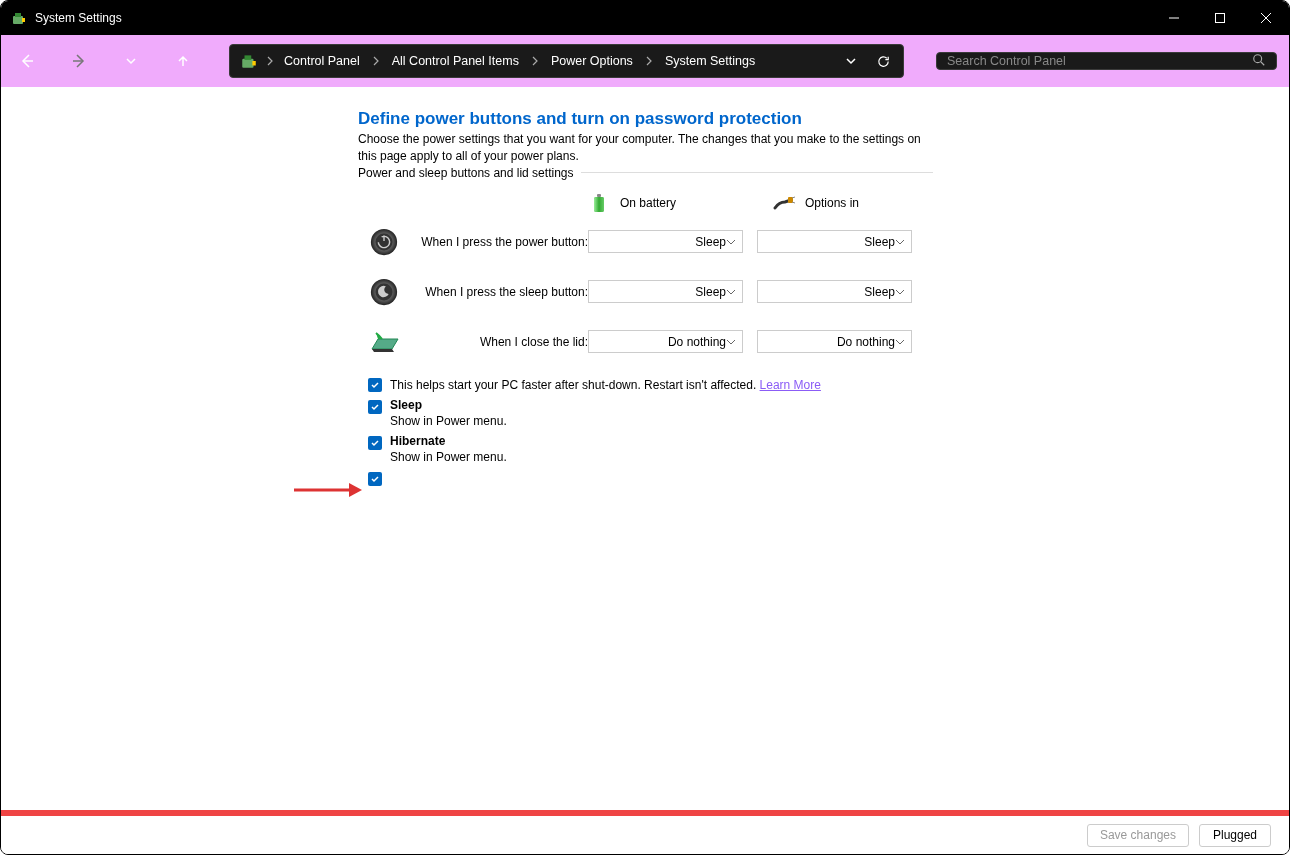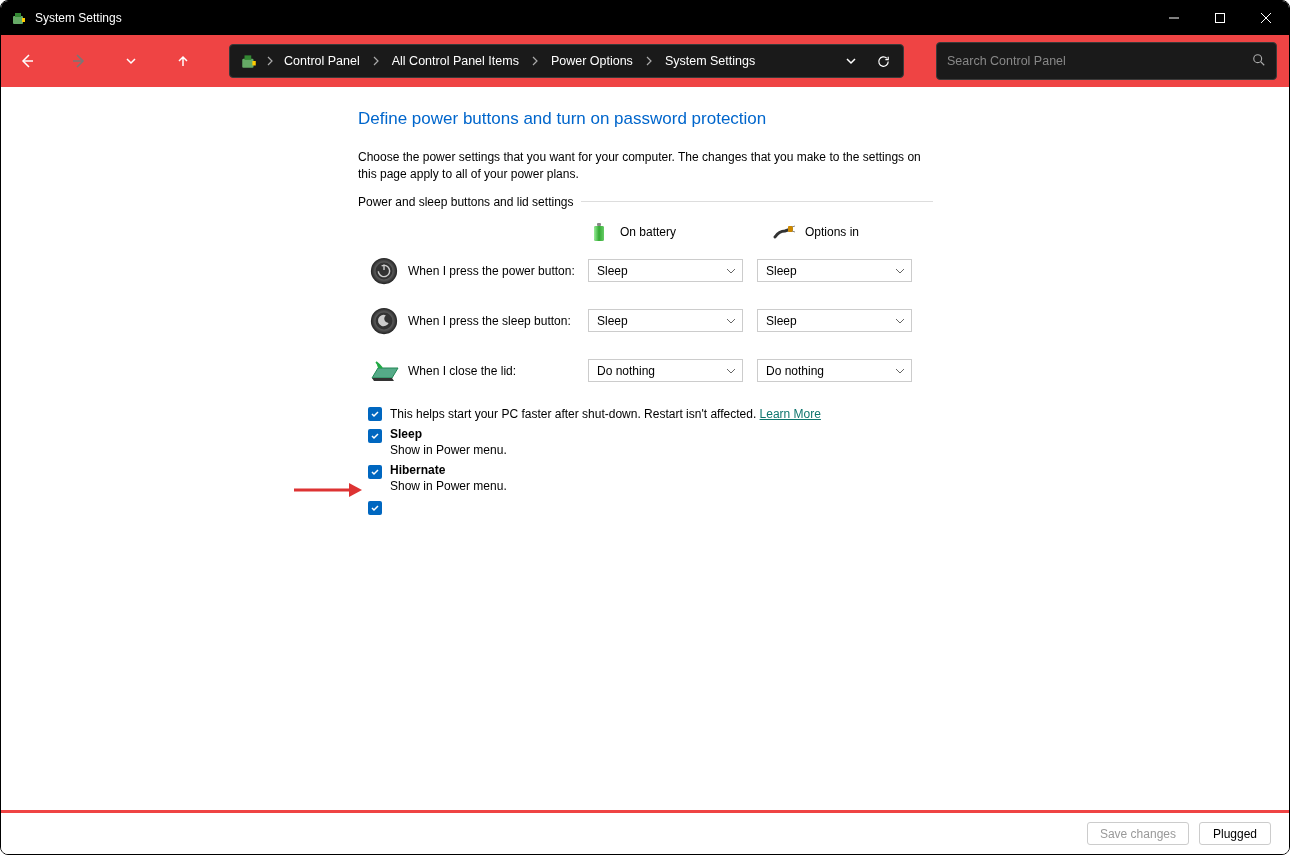--- a/index.html
+++ b/index.html
@@ -3,69 +3,69 @@
   <meta charset="utf-8">
   <style>
     * { box-sizing: border-box; margin: 0; padding: 0; }
     body { font-family: "Segoe UI", Tahoma, sans-serif; font-size: 12px; background: #fff; width: 1290px; height: 855px; overflow: hidden; border: 1px solid #000; border-radius: 8px; }
     
     .titlebar { background: #000; color: #fff; height: 34px; display: flex; align-items: center; padding: 0 0 0 10px; }
     .titlebar-icon { width: 16px; height: 16px; margin-right: 8px; }
     .titlebar-text { flex: 1; font-size: 12px; }
     .titlebar-btn { width: 46px; height: 34px; display: flex; align-items: center; justify-content: center; color: #fff; }
     
-    .toolbar { background: #ef4444; height: 52px; display: flex; align-items: center; padding: 0 12px; gap: 24px; }
+    .toolbar { background: #f0abfc; height: 52px; display: flex; align-items: center; padding: 0 12px; gap: 24px; }
     .nav-btn { width: 28px; height: 28px; display: flex; align-items: center; justify-content: center; color: #fff; border-radius: 4px; }
     
     .address-bar { flex: 1; background: #1a1a1a; border: 1px solid #3a3a3a; border-radius: 4px; height: 34px; display: flex; align-items: center; padding: 0 4px 0 10px; margin: 0 8px; }
     .address-icon { width: 18px; height: 18px; margin-right: 4px; }
     .breadcrumb { display: flex; align-items: center; color: #fff; font-size: 12.5px; gap: 2px; }
     .crumb { padding: 4px 6px; }
     .crumb-sep { width: 16px; display: flex; align-items: center; justify-content: center; color: #aaa; }
     .addr-spacer { flex: 1; }
     .addr-btn { width: 32px; height: 32px; display: flex; align-items: center; justify-content: center; color: #fff; }
     
-    .search-bar { width: 341px; background: #1a1a1a; border: 1px solid #3a3a3a; border-radius: 4px; height: 38px; display: flex; align-items: center; padding: 0 10px; }
+    .search-bar { width: 341px; background: #1a1a1a; border: 1px solid #3a3a3a; border-radius: 4px; height: 18px; display: flex; align-items: center; padding: 0 10px; }
     .search-input { flex: 1; background: transparent; border: none; outline: none; color: #fff; font-size: 12.5px; }
     .search-input::placeholder { color: #888; }
     .search-icon { color: #aaa; }
     
     .content { background: #fff; height: calc(100% - 86px - 44px); padding: 22px 0 0 0; position: relative; overflow: hidden; }
     .content-inner { width: 575px; margin-left: 357px; }
     
-    .page-title { color: #0066cc; font-size: 17px; font-weight: 400; margin-bottom: 20px; }
-    .page-desc { color: #000; font-size: 12px; line-height: 1.45; margin-bottom: 11px; }
+    .page-title { color: #0066cc; font-size: 17px; font-weight: 700; margin-bottom: 2px; }
+    .page-desc { color: #000; font-size: 12px; line-height: 1.45; margin-bottom: 0; }
     
     .section-title { font-size: 12px; color: #000; display: flex; align-items: center; gap: 8px; margin-bottom: 12px; justify-content: center; }
     .section-title::after { content: ""; flex: 1; height: 1px; background: #ddd; }
     
     .power-table { margin-left: 10px; margin-bottom: 18px; }
     .col-headers { display: flex; margin-left: 220px; margin-bottom: 12px; gap: 30px; }
     .col-header { width: 155px; display: flex; align-items: center; gap: 10px; font-size: 12px; }
     .battery-icon, .plug-icon { width: 22px; height: 22px; }
     
-    .power-row { display: flex; align-items: center; margin-bottom: 18px; }
+    .power-row { display: flex; align-items: center; margin-bottom: 18px; text-align: right; }
     .row-icon { width: 32px; height: 32px; margin-right: 8px; display: flex; align-items: center; justify-content: center; }
     .row-label { width: 180px; font-size: 12px; }
     .row-selects { display: flex; gap: 14px; }
     .select-box { width: 155px; height: 23px; border: 1px solid #ccc; display: flex; align-items: center; padding: 0 6px 0 8px; font-size: 12px; background: #fff; }
     .select-text { flex: 1; }
     .select-chev { color: #666; font-size: 10px; }
     
     .shutdown-list { margin-left: 10px; }
     .chk-item { display: flex; align-items: flex-start; gap: 8px; margin-bottom: 6px; }
     .chk-box { width: 14px; height: 14px; background: #0067c0; border-radius: 2px; display: flex; align-items: center; justify-content: center; margin-top: 2px; flex-shrink: 0; }
     .chk-body { }
     .chk-label { font-weight: 600; font-size: 12px; }
     .chk-desc { font-size: 12px; color: #000; margin-top: 2px; }
-    .learn-link { color: #0f766e; text-decoration: underline; }
+    .learn-link { color: #8b5cf6; text-decoration: underline; }
     
     .arrow-annotation { position: absolute; left: 293px; top: 393px; }
     
-    .footer { background: #fff; border-top: 3px solid #ef4444; height: 44px; display: flex; align-items: center; justify-content: flex-end; padding: 0 18px; gap: 10px; }
+    .footer { background: #fff; border-top: 6px solid #ef4444; height: 44px; display: flex; align-items: center; justify-content: flex-end; padding: 0 18px; gap: 10px; }
     .footer-btn { height: 23px; min-width: 72px; border: 1px solid #ccc; background: #fff; font-size: 12px; padding: 0 12px; border-radius: 3px; }
     .footer-btn:disabled { color: #999; }
   </style>
 </head>
 <body>
 
 <div class="titlebar">
   <span class="titlebar-icon">
     <svg viewBox="0 0 16 16">
         <rect x="2" y="6" width="10" height="8" fill="#6a6" rx="1"></rect>

